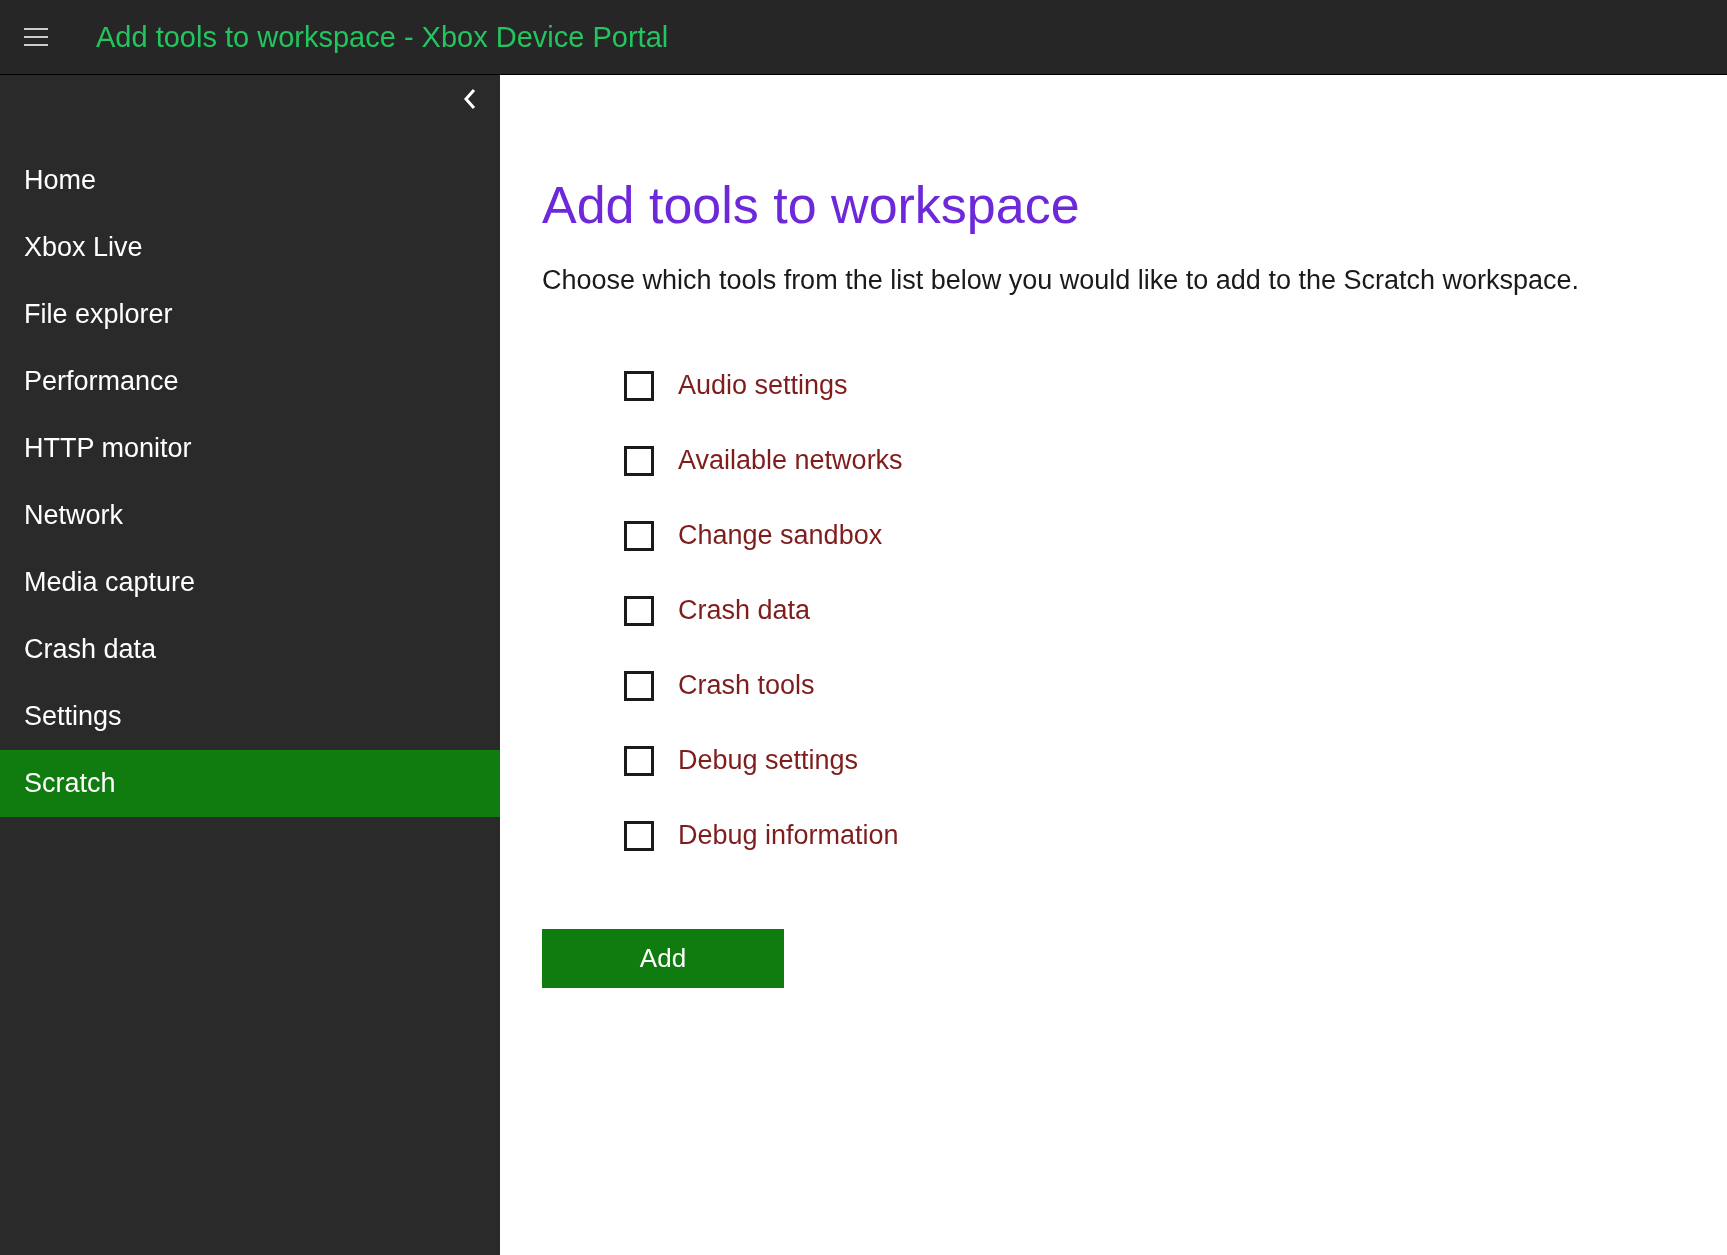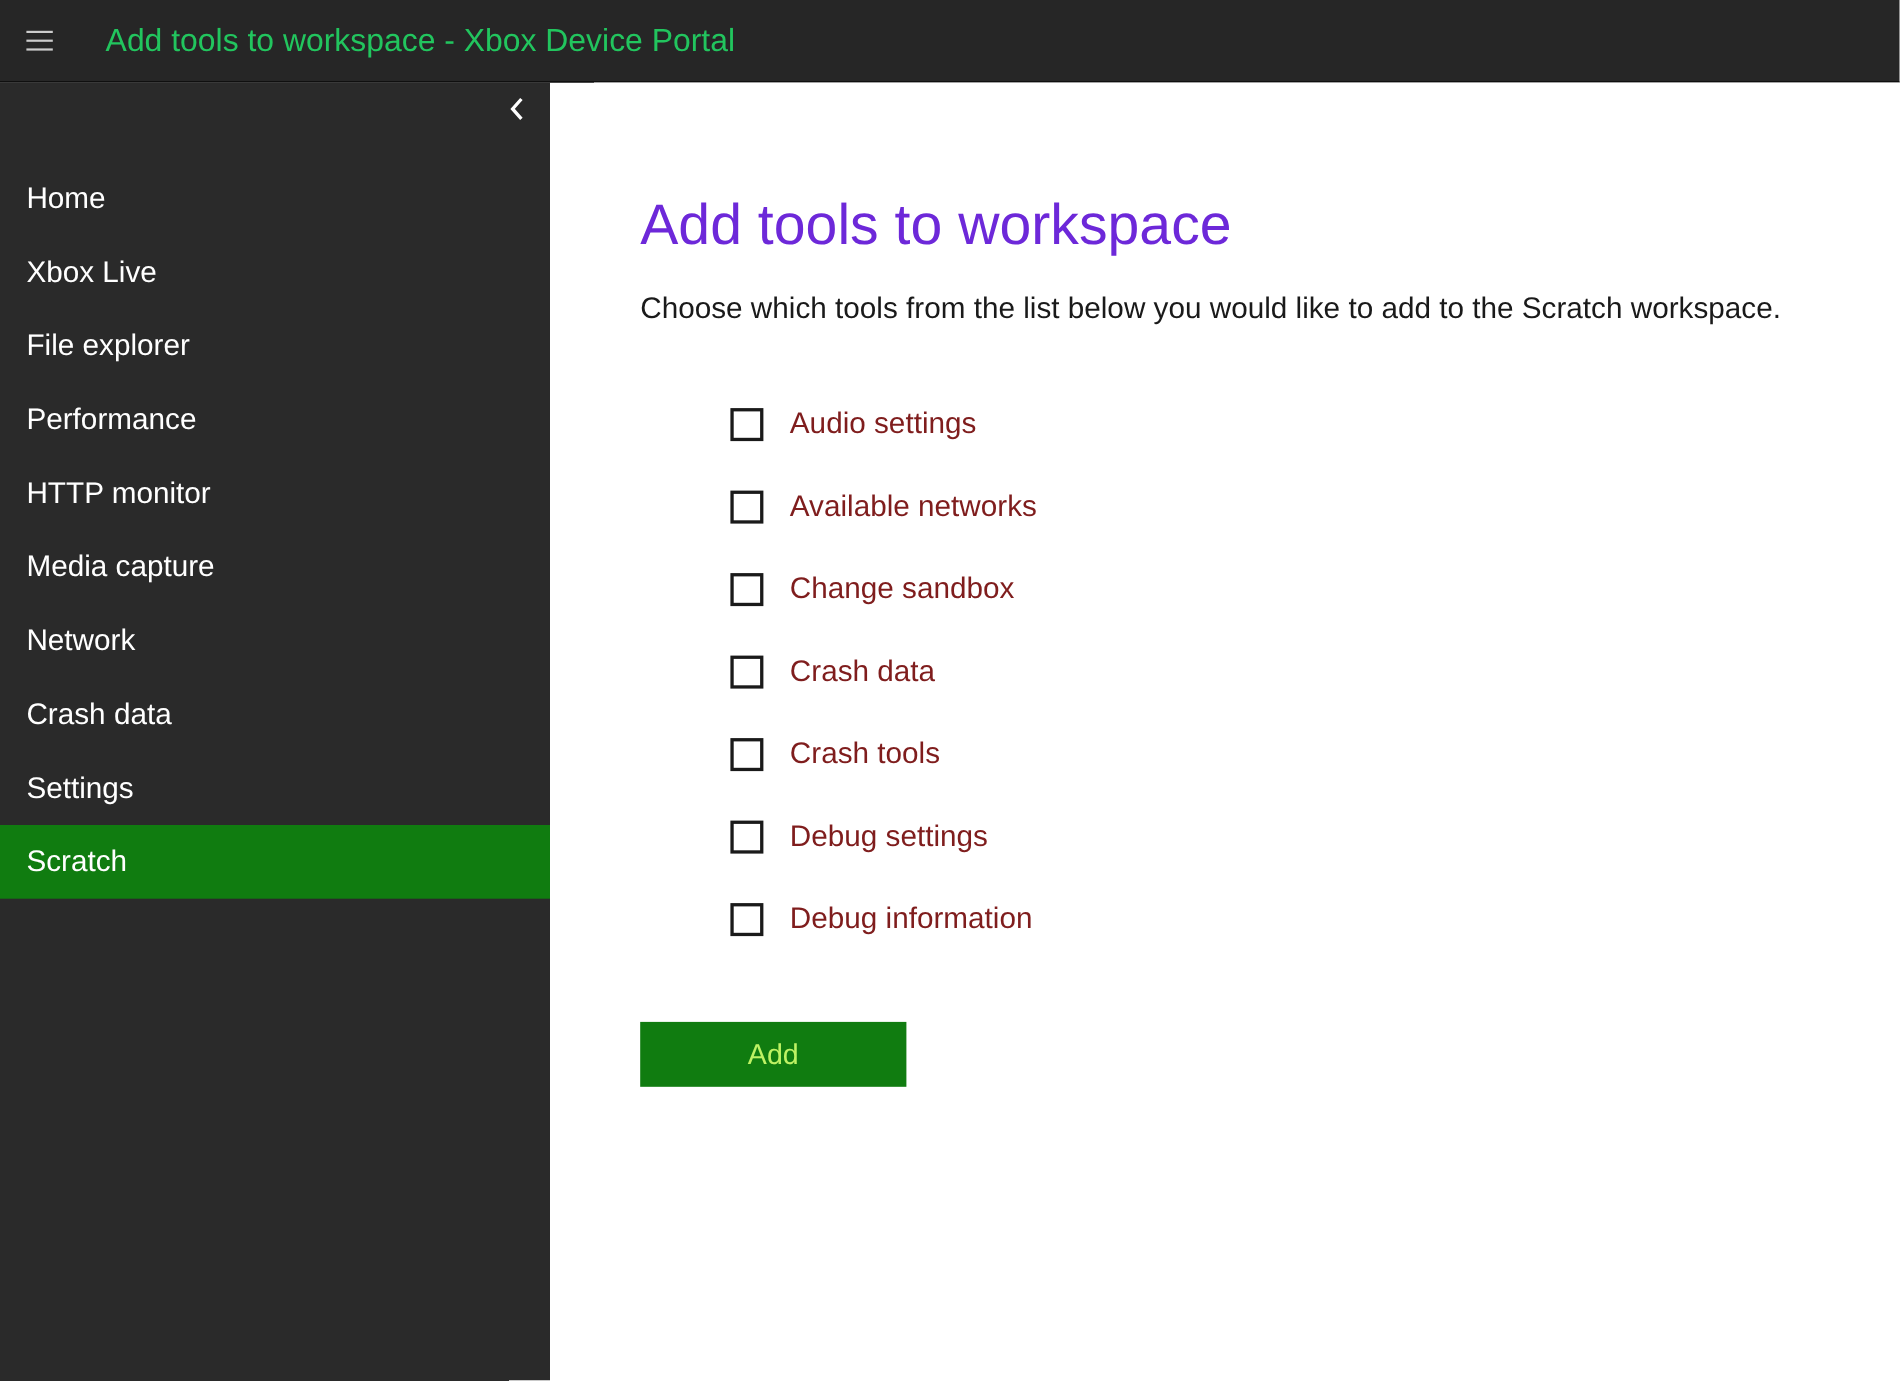--- a/index.html
+++ b/index.html
@@ -45,21 +45,20 @@
     
     .header-title {
       color: #22c55e;
       font-size: 29px;
       font-weight: 400;
     }
     
     .body-container {
       display: flex;
       height: calc(100% - 75px);
-      gap: 40px;
     }
     
     .sidebar {
       width: 500px;
       background: #2a2a2a;
       position: relative;
       flex-shrink: 0;
     }
     
     .collapse-button {
@@ -133,21 +132,21 @@
     }
     
     .tool-label {
       font-size: 27px;
       font-weight: 400;
       color: #7f1d1d;
     }
     
     .add-button {
       background: #107c10;
-      color: #bef264;
+      color: #ffffff;
       border: none;
       padding: 14px 0;
       font-size: 26px;
       font-weight: 400;
       font-family: inherit;
       cursor: pointer;
       margin-top: 56px;
       width: 242px;
       text-align: center;
     }
@@ -170,22 +169,22 @@
       <svg width="16" height="24" viewBox="0 0 16 24">
         <path d="M 12 3 L 4 12 L 12 21" stroke="#ffffff" stroke-width="3" fill="none" stroke-linecap="butt"></path>
       </svg>
     </div>
     <ul class="nav-list">
       <li class="nav-item">Home</li>
       <li class="nav-item">Xbox Live</li>
       <li class="nav-item">File explorer</li>
       <li class="nav-item">Performance</li>
       <li class="nav-item">HTTP monitor</li>
+      <li class="nav-item">Network</li>
       <li class="nav-item">Media capture</li>
-      <li class="nav-item">Network</li>
       <li class="nav-item">Crash data</li>
       <li class="nav-item">Settings</li>
       <li class="nav-item active">Scratch</li>
     </ul>
   </nav>
 
   <main class="main-content">
     <h1 class="page-title">Add tools to workspace</h1>
     <p class="page-subtitle">Choose which tools from the list below you would like to add to the Scratch workspace.</p>
     

